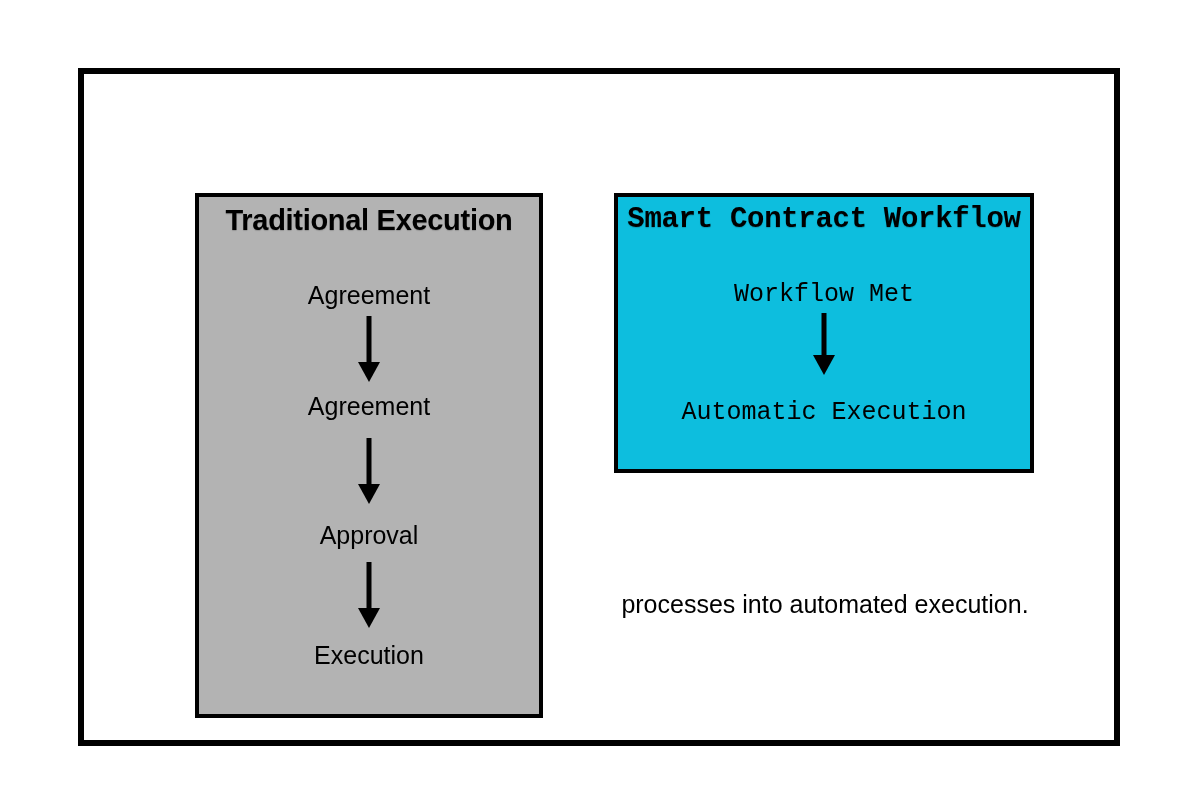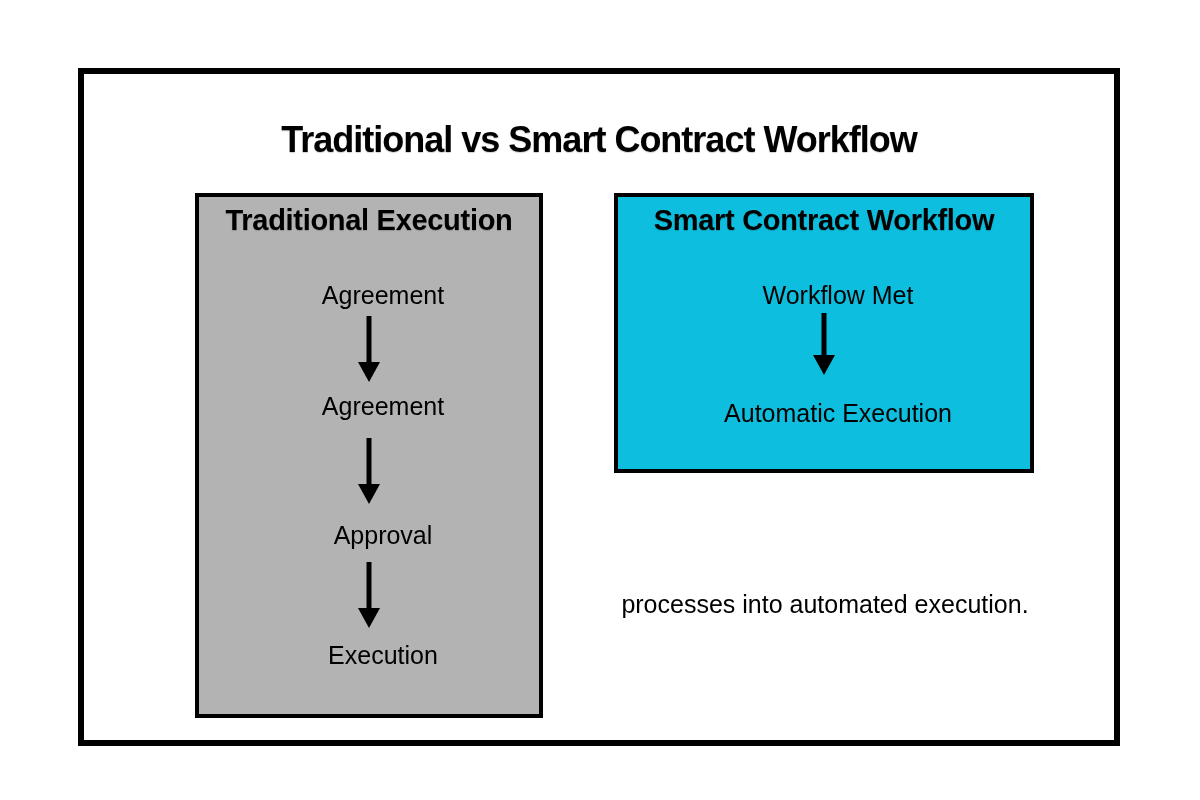--- a/index.html
+++ b/index.html
@@ -71,21 +71,20 @@
     text-shadow: 0 1px 1px rgba(0,0,0,0.18);
   }
   .step {
     position: absolute;
     left: 0;
     width: 100%;
     text-align: center;
     font-size: 25px;
     line-height: 30px;
     font-weight: normal;
-    margin-left: 14px;
   }
   .arrow {
     position: absolute;
     left: 50%;
     transform: translateX(-50%);
     display: block;
   }
   .caption {
     position: absolute;
     left: 506px;
@@ -108,21 +107,20 @@
   .s-step-0 { top: 83px; }
   .s-arrow-0 { top: 116px; }
   .s-step-1 { top: 201px; }
 </style>
 </head>
 <body>
 
 <div class="stage">
   <div class="frame">
 
-    <h1 class="title">Traditional vs Smart Contract Workflow</h1>
 
     <div class="box traditional" style="background-color: rgb(179, 179, 179);">
       <div class="box-heading">Traditional Execution</div>
 
       <div class="step t-step-0">Agreement</div>
 
       <svg class="arrow t-arrow-0" width="26" height="66" viewBox="0 0 26 66" aria-hidden="true">
         <line x1="13" y1="0" x2="13" y2="48" stroke="#000000" stroke-width="5"></line>
         <polygon points="2,46 24,46 13,66" fill="#000000"></polygon>
       </svg>
@@ -137,21 +135,21 @@
       <div class="step t-step-2">Approval</div>
 
       <svg class="arrow t-arrow-2" width="26" height="66" viewBox="0 0 26 66" aria-hidden="true">
         <line x1="13" y1="0" x2="13" y2="48" stroke="#000000" stroke-width="5"></line>
         <polygon points="2,46 24,46 13,66" fill="#000000"></polygon>
       </svg>
 
       <div class="step t-step-3">Execution</div>
     </div>
 
-    <div class="box smart" style="background-color: rgb(13, 190, 222);">
+    <div class="box smart" style="background-color: rgb(13, 190, 222); font-family: Liberation Mono, monospace;">
       <div class="box-heading">Smart Contract Workflow</div>
 
       <div class="step s-step-0">Workflow Met</div>
 
       <svg class="arrow s-arrow-0" width="26" height="62" viewBox="0 0 26 62" aria-hidden="true">
         <line x1="13" y1="0" x2="13" y2="44" stroke="#000000" stroke-width="5"></line>
         <polygon points="2,42 24,42 13,62" fill="#000000"></polygon>
       </svg>
 
       <div class="step s-step-1">Automatic Execution</div>

